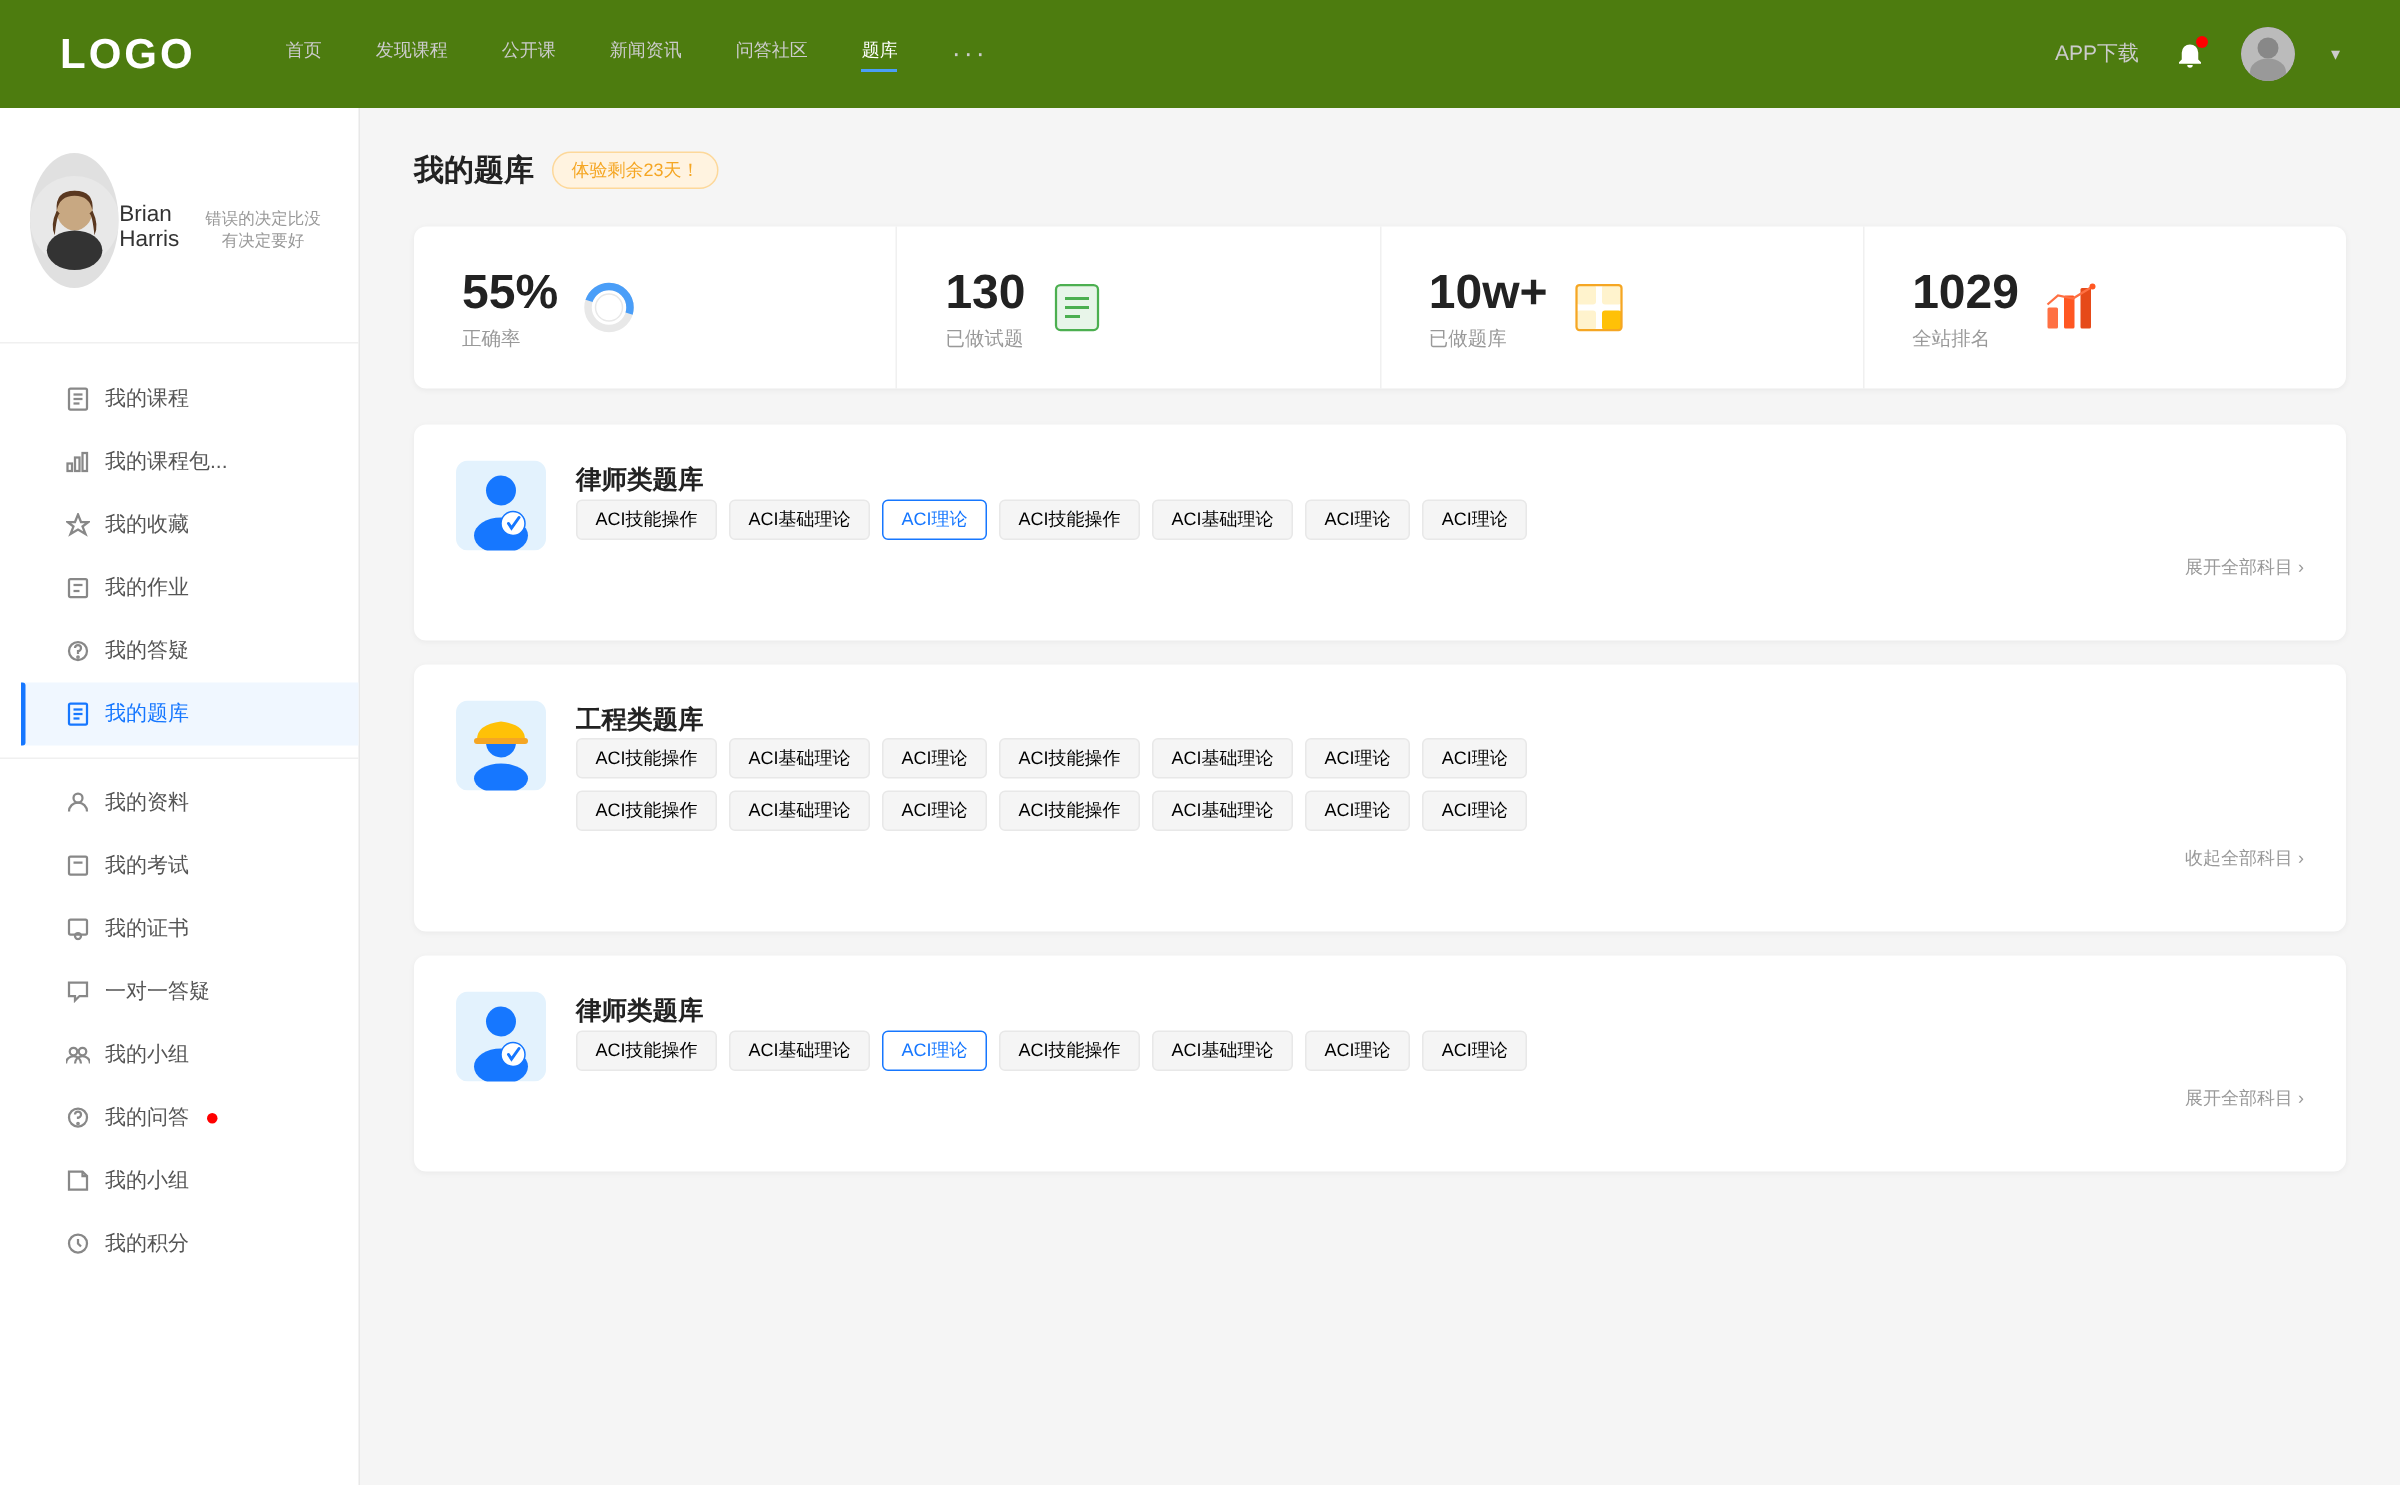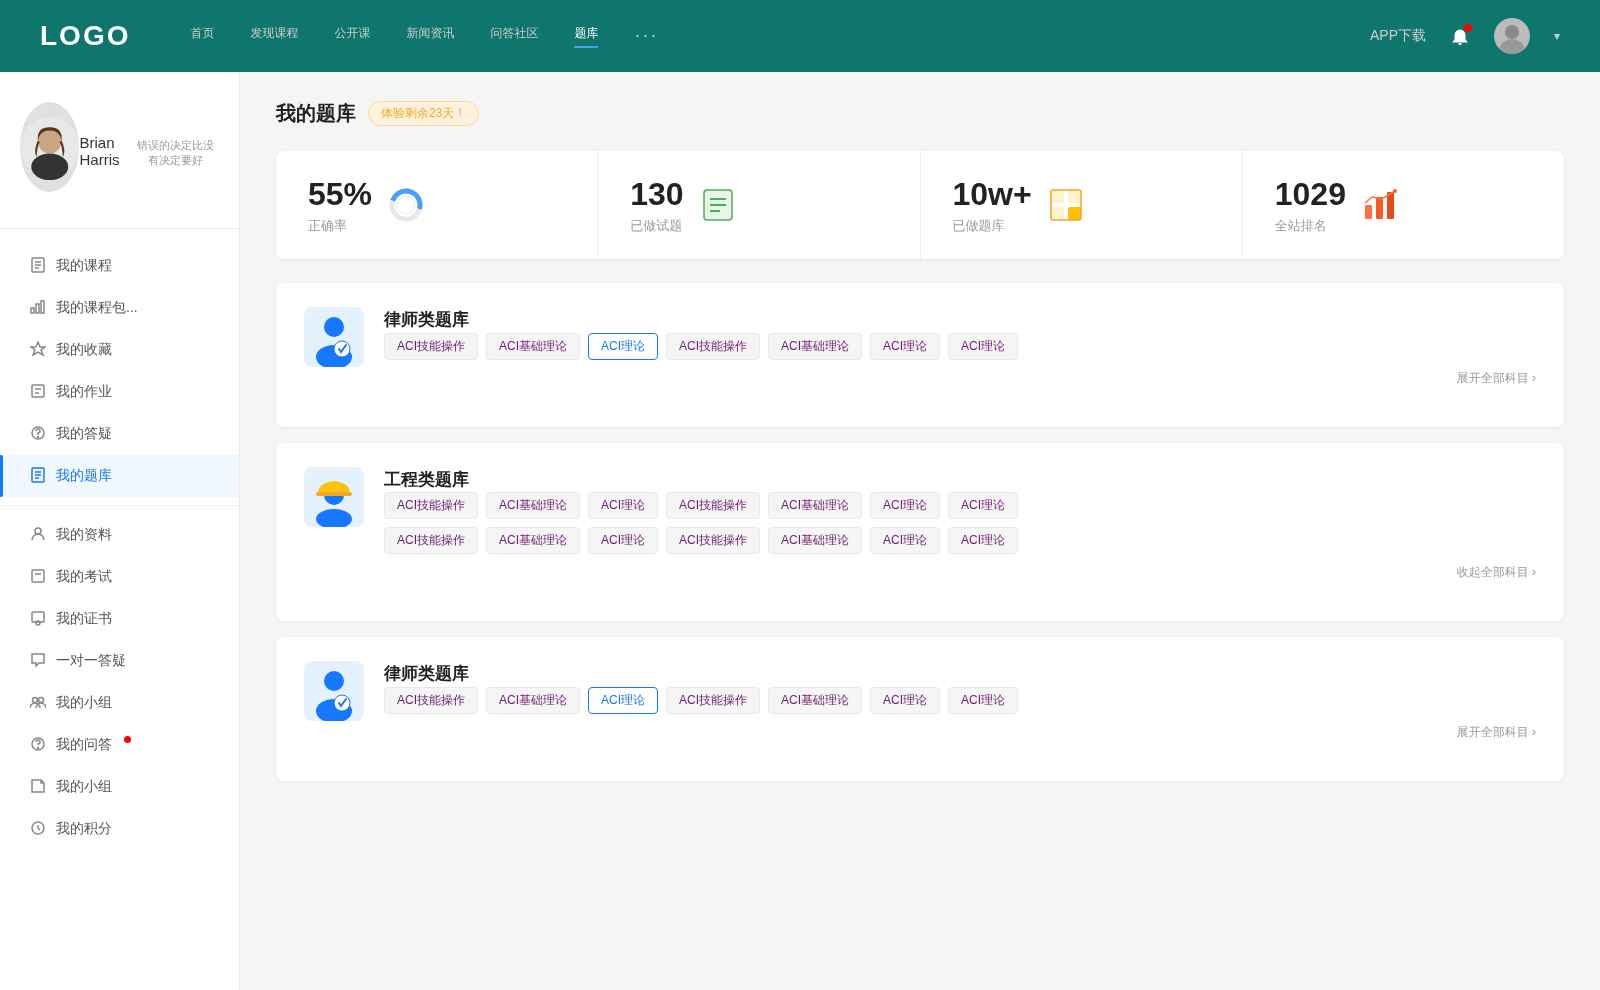--- a/index.html
+++ b/index.html
@@ -1,20 +1,20 @@
 <!DOCTYPE html>
 <html><head>
   <meta charset="utf-8">
   <style>
     * { margin: 0; padding: 0; box-sizing: border-box; }
     body { font-family: -apple-system, BlinkMacSystemFont, 'PingFang SC', 'Microsoft YaHei', sans-serif; background: #f5f5f5; width: 1600px; min-height: 990px; }
 
     
     .navbar {
-      background: #0f766e;
+      background: #4d7c0f;
       height: 72px;
       display: flex;
       align-items: center;
       padding: 0 40px;
       gap: 40px;
     }
     .navbar-logo {
       font-size: 28px;
       font-weight: bold;
       color: #fff;
@@ -115,26 +115,28 @@
     .profile-motto {
       font-size: 11px;
       color: #999;
       text-align: center;
     }
     .sidebar-menu {
       list-style: none;
     }
     .sidebar-menu li {
       display: flex;
+      align-items: center;
       gap: 10px;
       padding: 12px 30px;
       font-size: 14px;
       color: #555;
       cursor: pointer;
       position: relative;
+      margin-left: 14px;
     }
     .sidebar-menu li.active {
       color: #1677ff;
       background: #f0f7ff;
     }
     .sidebar-menu li.active::before {
       content: '';
       position: absolute;
       left: 0; top: 0;
       width: 3px; height: 100%;
@@ -273,21 +275,21 @@
     .tags-row {
       display: flex;
       flex-wrap: wrap;
       gap: 8px;
       align-items: center;
     }
     .tag {
       padding: 4px 12px;
       border-radius: 4px;
       font-size: 12px;
-      color: #701a75;
+      color: #000000;
       background: #f5f5f5;
       border: 1px solid #e8e8e8;
       cursor: pointer;
     }
     .tag.active-tag {
       border: 1.5px solid #1677ff;
       color: #1677ff;
       background: #fff;
     }
     .expand-link {

